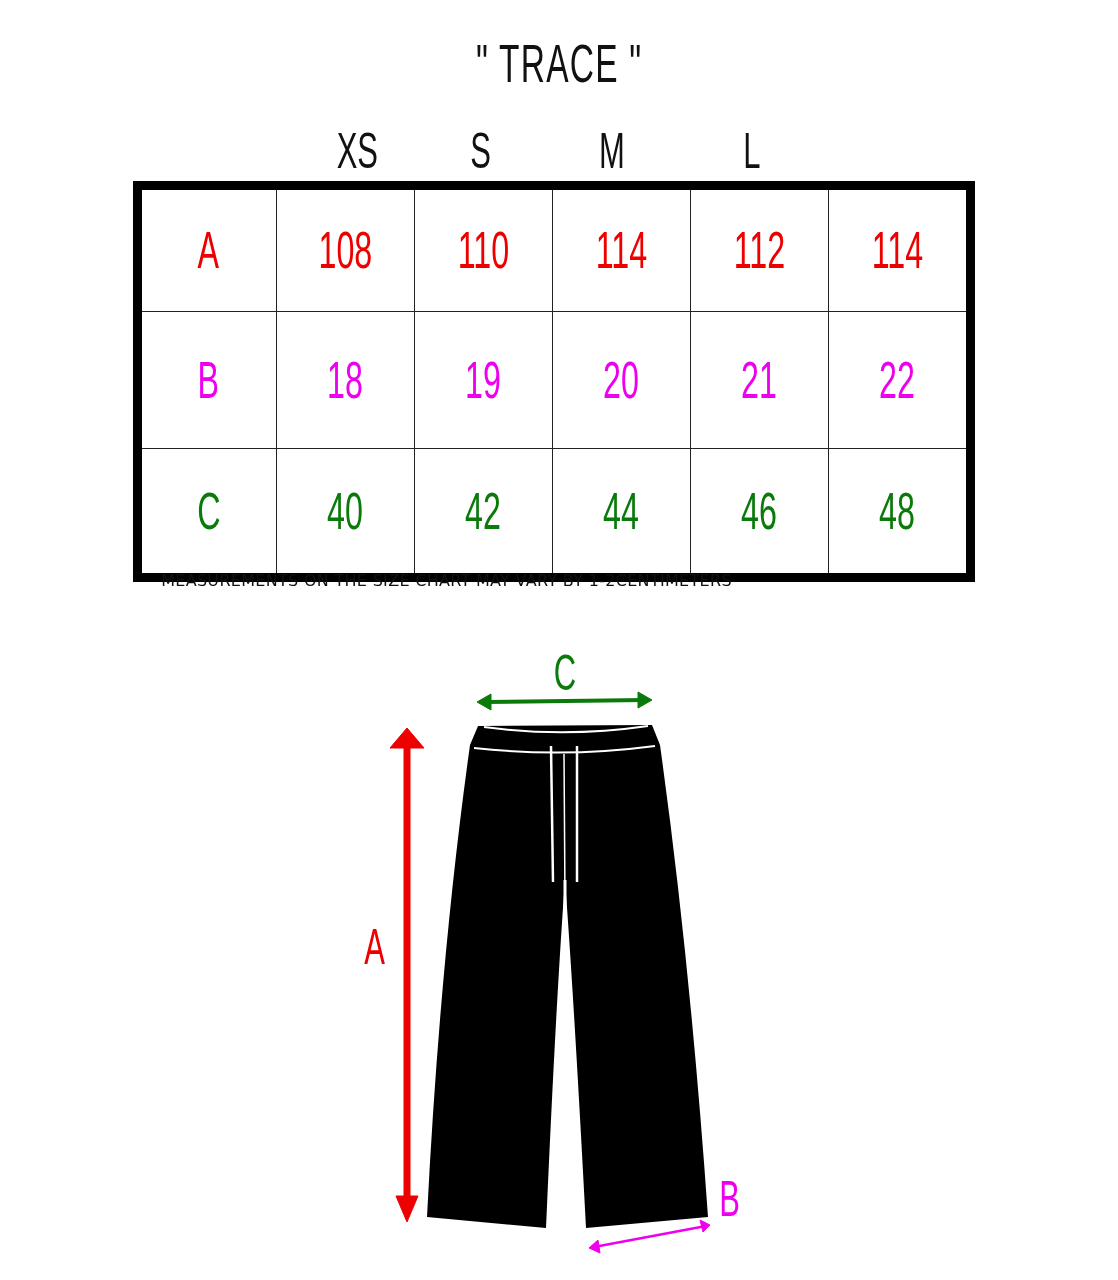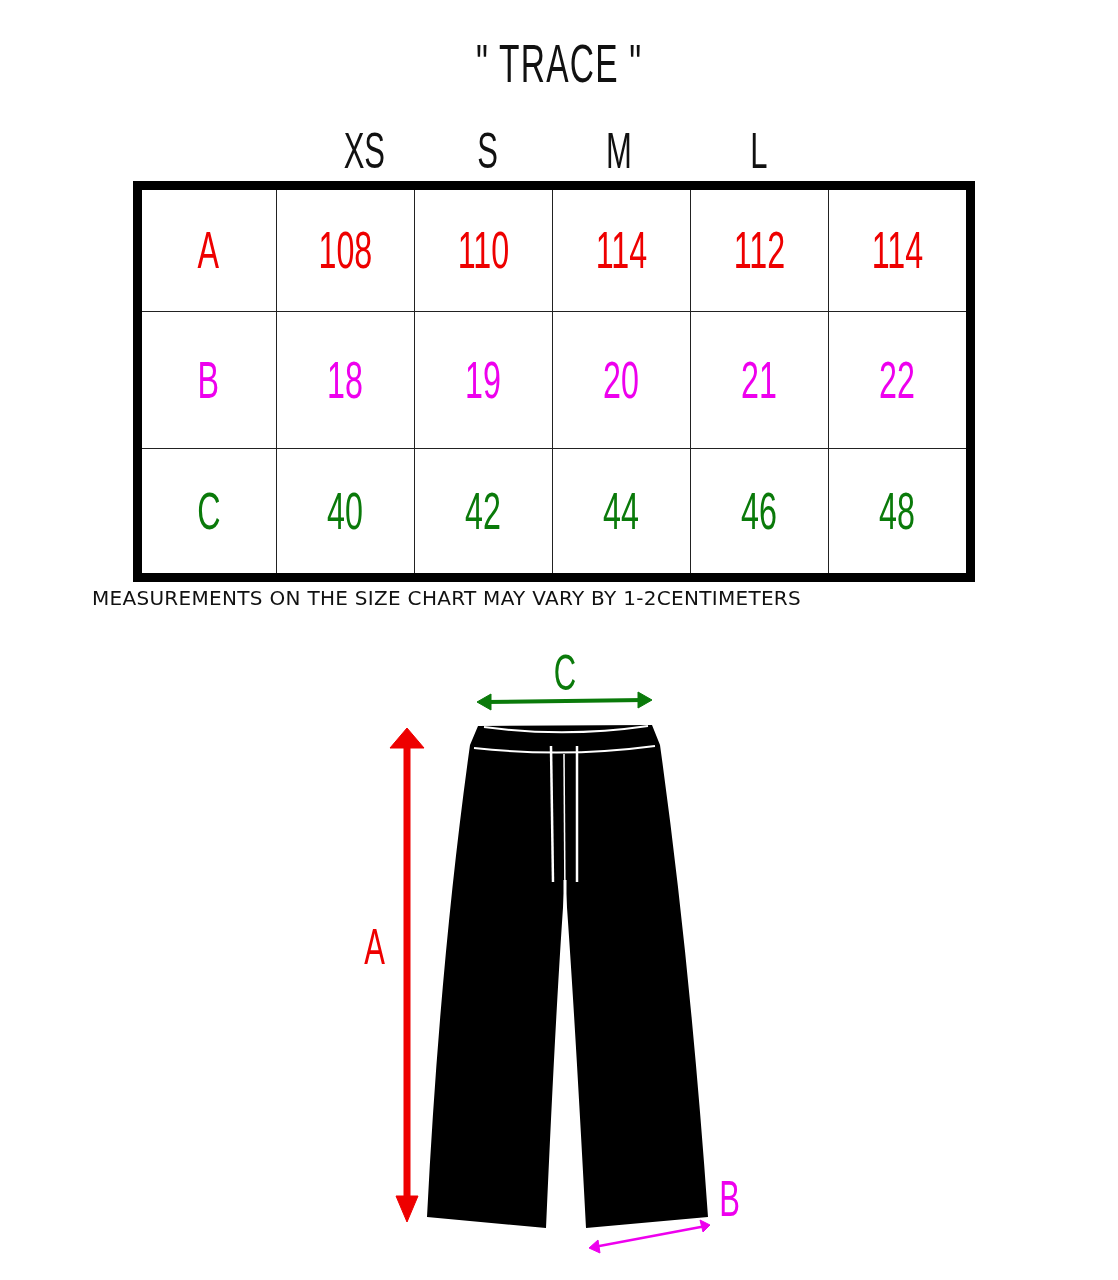--- a/index.html
+++ b/index.html
@@ -2,34 +2,34 @@
 <html><head>
   <meta charset="utf-8">
   <style>
     html, body { margin: 0; padding: 0; background: #ffffff; }
     body { width: 1118px; height: 1280px; position: relative; overflow: hidden;
            font-family: "Liberation Sans", sans-serif; }
     .stencil { font-family: "Liberation Sans", sans-serif; font-stretch: condensed;
                display: inline-block; transform: scaleX(0.62); transform-origin: center; }
     .title { position: absolute; left: 0; width: 1118px; top: 32px; text-align: center;
              font-size: 54px; color: #111; letter-spacing: 2px; }
-    .size-headers { position: absolute; top: 122px; left: 0; width: 956px; height: 60px; margin-left: 7px; }
+    .size-headers { position: absolute; top: 122px; left: 0; width: 956px; height: 60px; }
     .size-h { position: absolute; top: 0; width: 120px; text-align: center;
               font-size: 50px; color: #111; }
     .chart { position: absolute; left: 133px; top: 181px; width: 842px; height: 401px;
              box-sizing: border-box; border: 9px solid #000; background: #fff; }
     table.grid { border-collapse: collapse; width: 100%; height: 100%; table-layout: fixed; }
     table.grid td { border: 1.5px solid #222; text-align: center; vertical-align: middle;
                     font-size: 52px; padding: 0; }
     table.grid tr:first-child td { border-top: none; }
     table.grid tr:last-child td { border-bottom: none; }
     table.grid td:first-child { border-left: none; }
     table.grid td:last-child { border-right: none; }
-    .note { position: absolute; top: 586px; left: 0; width: 893px; text-align: center;
-            font-family: "DejaVu Sans", sans-serif; font-size: 20px; color: #111;
+    .note { position: absolute; top: 571px; left: 0; width: 893px; text-align: center;
+            font-family: "DejaVu Sans", sans-serif; font-size: 16px; color: #111;
             letter-spacing: 0.3px; }
     .diagram { position: absolute; left: 0; top: 640px; width: 1118px; height: 640px; }
     .diag-label { position: absolute; font-size: 50px; }
   </style>
 </head>
 <body>
 
 <div class="title">
   <span class="stencil">" TRACE "</span>
 </div>

